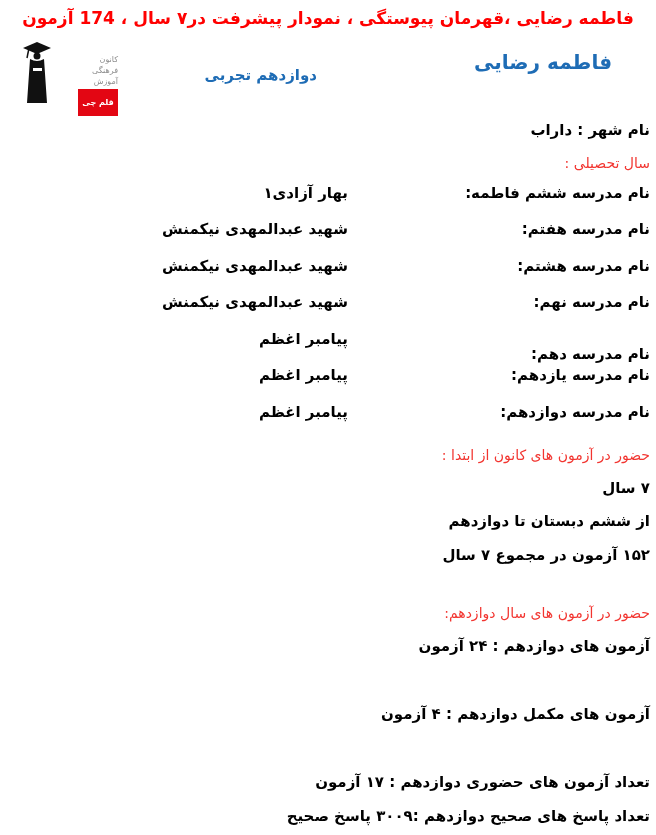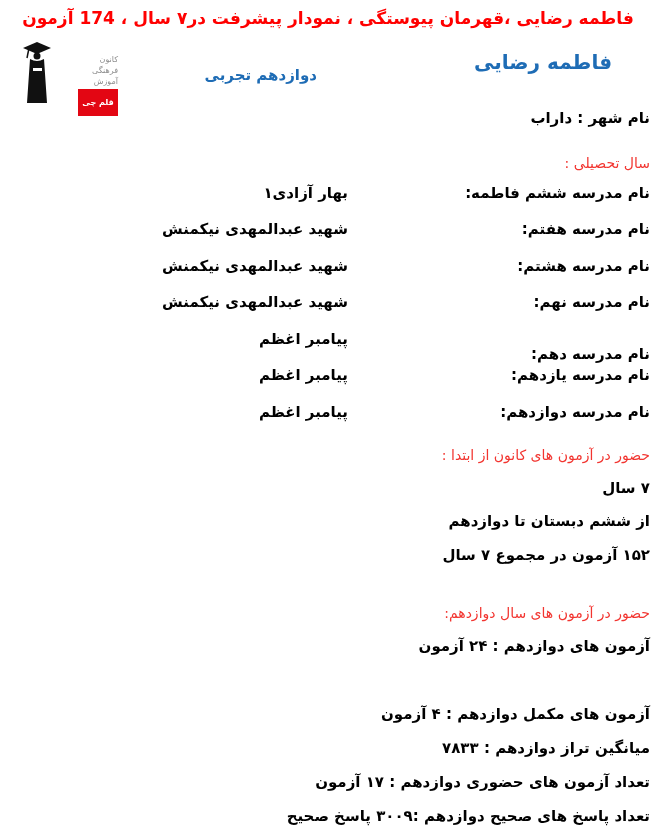--- a/index.html
+++ b/index.html
@@ -66,21 +66,21 @@
       <span class="logo-line">کانون</span>
       <span class="logo-line">فرهنگی</span>
       <span class="logo-line">آموزش</span>
       <span class="logo-badge">قلم چی</span>
     </div>
   </div>
 
   <div class="student-name">فاطمه رضایی</div>
   <div class="grade">دوازدهم تجربی</div>
 
-  <div class="line black" style="top:108px">نام شهر : داراب</div>
+  <div class="line black" style="top:120px">نام شهر : داراب</div>
   <div class="line red" style="top:153px">سال تحصیلی :</div>
 
   <div>
     <span class="line black" style="top:183px">نام مدرسه ششم فاطمه:</span>
     <span class="row-value" style="top:183px">بهار آزادی۱</span>
   </div>
   <div>
     <span class="line black" style="top:219px">نام مدرسه هفتم:</span>
     <span class="row-value" style="top:219px">شهید عبدالمهدی نیکمنش</span>
   </div>
@@ -106,17 +106,16 @@
   </div>
 
   <div class="line red" style="top:445px">حضور در آزمون های کانون از ابتدا :</div>
   <div class="line black" style="top:478px">۷ سال</div>
   <div class="line black" style="top:511px">از ششم دبستان تا دوازدهم</div>
   <div class="line black" style="top:545px">۱۵۲ آزمون در مجموع ۷ سال</div>
 
   <div class="line red" style="top:603px">حضور در آزمون های سال دوازدهم:</div>
   <div class="line black" style="top:636px">آزمون های دوازدهم : ۲۴ آزمون</div>
   <div class="line black" style="top:704px">آزمون های مکمل دوازدهم : ۴ آزمون</div>
-  <div class="line black" style="top:738px">میانگین تراز دوازدهم : ۷۸۳۳</div>
   <div class="line black" style="top:772px">تعداد آزمون های حضوری دوازدهم : ۱۷ آزمون</div>
   <div class="line black" style="top:806px">تعداد پاسخ های صحیح دوازدهم :۳۰۰۹ پاسخ صحیح</div>
 
 </div>
 
 </body></html>

